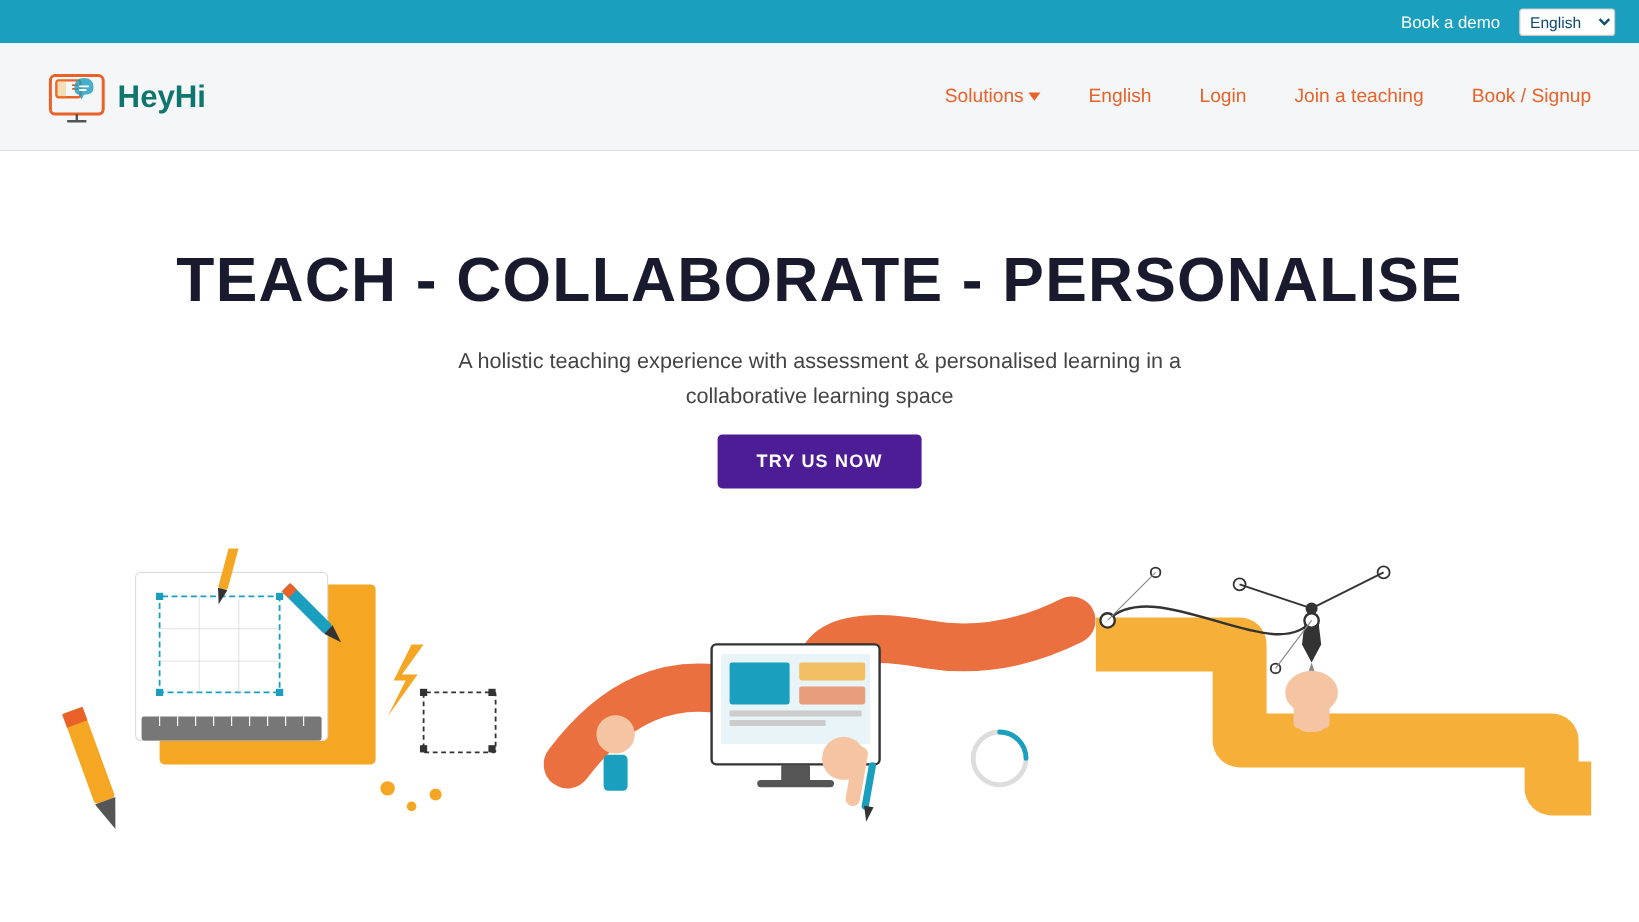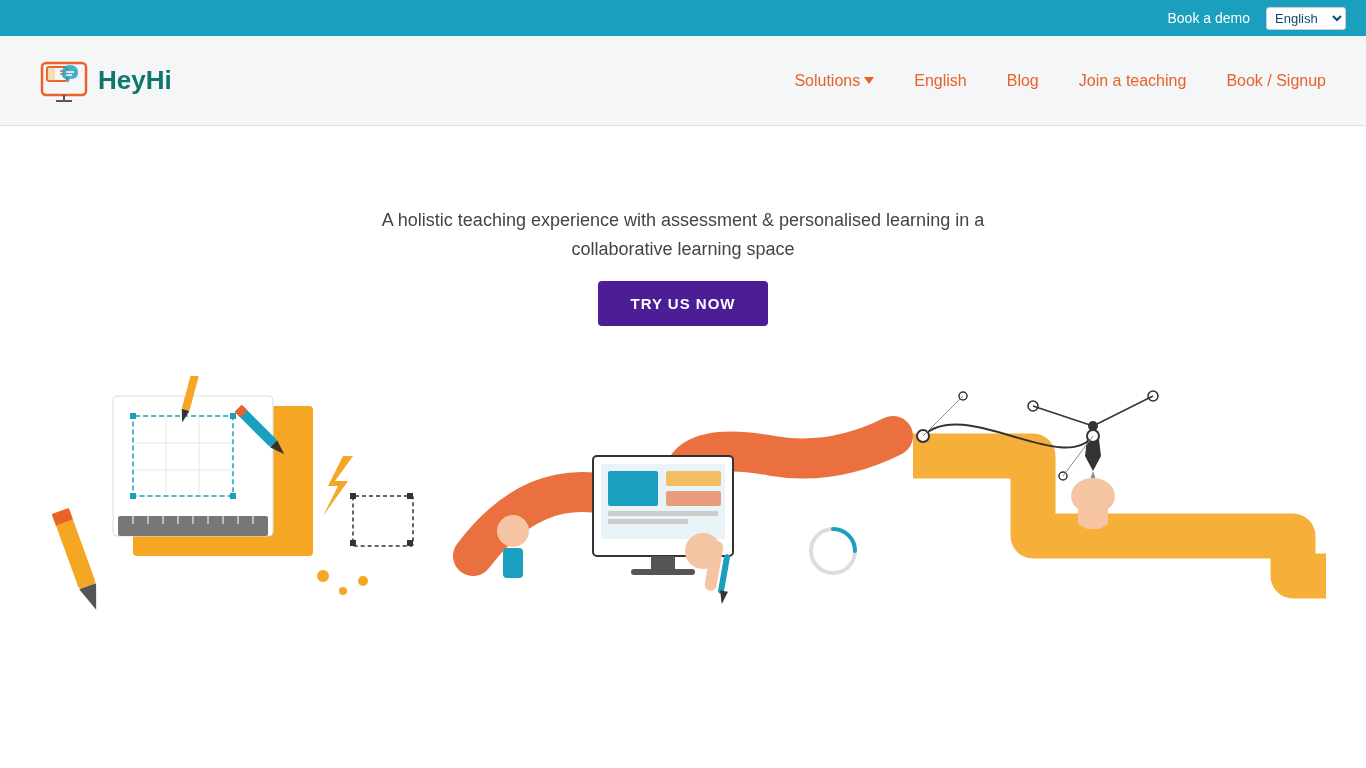--- a/index.html
+++ b/index.html
@@ -195,32 +195,33 @@
     <li>
       <a href="#" class="nav-solutions">
         <span>Solutions</span>
         <span class="chevron-down"></span>
       </a>
     </li>
     <li>
       <a href="#">English</a>
     </li>
     <li>
-      <a href="#">Blog</a>
+      <a href="#">Login</a>
     </li>
     <li>
       <a href="#">Join a teaching</a>
     </li>
     <li>
       <a href="#">Book / Signup</a>
     </li>
   </ul>
 </nav>
 
 <section id="hero">
+  <h1 id="hero-title">TEACH - COLLABORATE - PERSONALISE</h1>
   <p id="hero-subtitle">A holistic teaching experience with assessment &amp; personalised learning in a collaborative learning space</p>
   <button id="try-btn">TRY US NOW</button>
 
   <div id="illustration-area">
 
     <div class="illus-left">
       <svg class="illus-svg" viewBox="0 0 420 240" xmlns="http://www.w3.org/2000/svg">
 
         <rect x="100" y="30" width="180" height="150" rx="4" fill="#f5a623"></rect>
 

